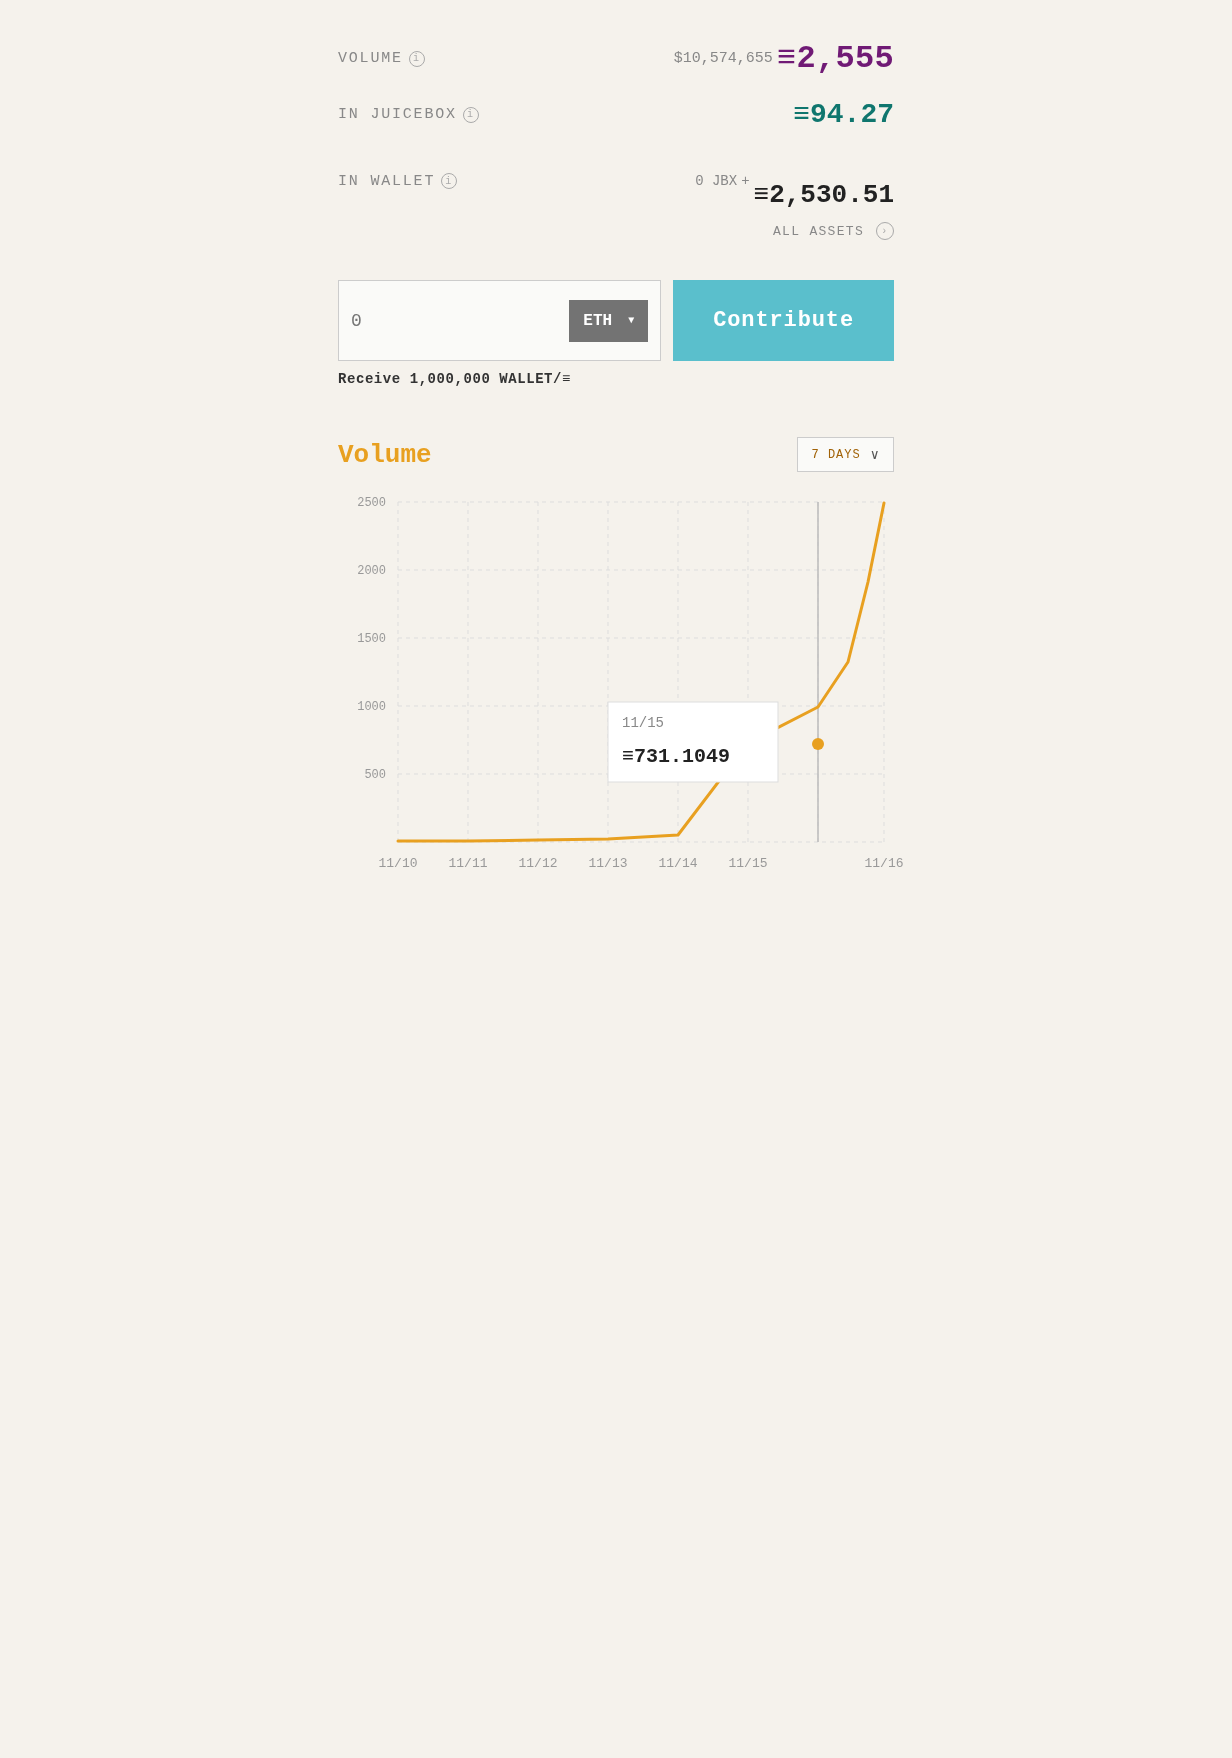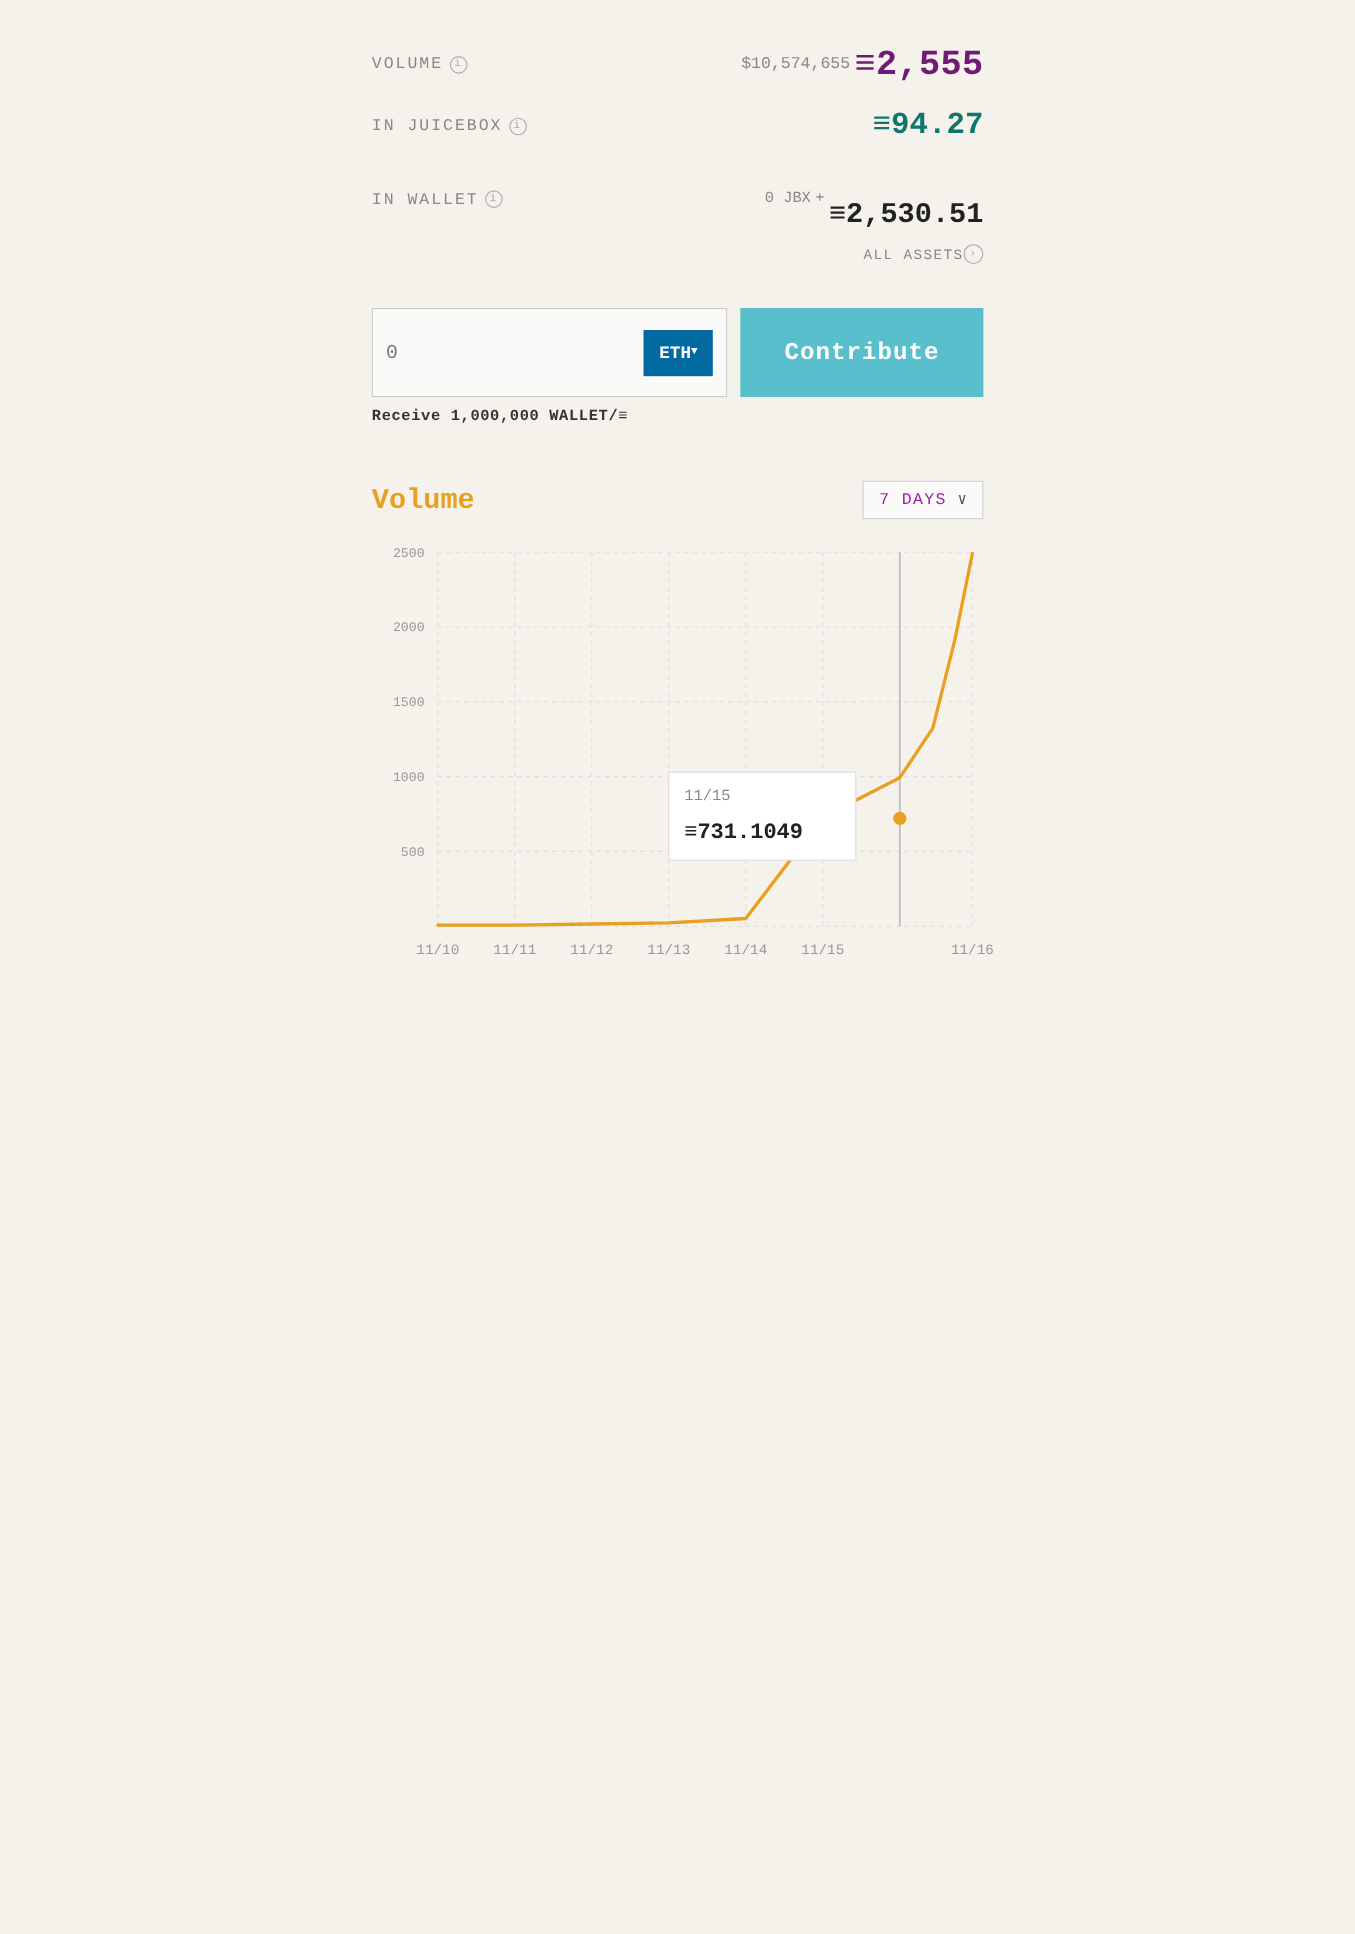--- a/index.html
+++ b/index.html
@@ -81,21 +81,21 @@
       justify-content: flex-end;
       margin-top: -10px;
       margin-bottom: 22px;
     }
     .all-assets-link {
       color: #888;
       font-size: 13px;
       letter-spacing: 0.1em;
       display: flex;
       align-items: center;
-      gap: 0;
+      gap: 12px;
       cursor: pointer;
     }
     .chevron-right {
       display: inline-flex;
       align-items: center;
       justify-content: center;
       width: 18px;
       height: 18px;
       border-radius: 50%;
       border: 1.5px solid #aaa;
@@ -125,28 +125,28 @@
       border: none;
       outline: none;
       font-family: 'Courier New', Courier, monospace;
       font-size: 18px;
       color: #bbb;
       width: 100%;
     }
     .currency-select {
       display: flex;
       align-items: center;
-      background: #0369a1;
+      background: #737373;
       color: white;
       font-family: 'Courier New', Courier, monospace;
       font-size: 16px;
       font-weight: bold;
       padding: 12px 14px;
       cursor: pointer;
-      gap: 0;
+      gap: 16px;
       white-space: nowrap;
     }
     .currency-dropdown-arrow {
       font-size: 10px;
     }
     .contribute-button {
       background: #5abfcc;
       color: white;
       border: none;
       font-family: 'Courier New', Courier, monospace;
@@ -182,22 +182,22 @@
     .time-selector {
       display: flex;
       align-items: center;
       border: 1.5px solid #ccc;
       background: #fafaf8;
       padding: 8px 14px;
       gap: 10px;
       cursor: pointer;
     }
     .time-selector-label {
-      font-size: 15px;
-      color: #a21caf;
+      font-size: 12px;
+      color: #a16207;
       letter-spacing: 0.08em;
       text-align: right;
     }
     .time-chevron {
       font-size: 14px;
       color: #555;
     }
 
     
     .chart-container {

